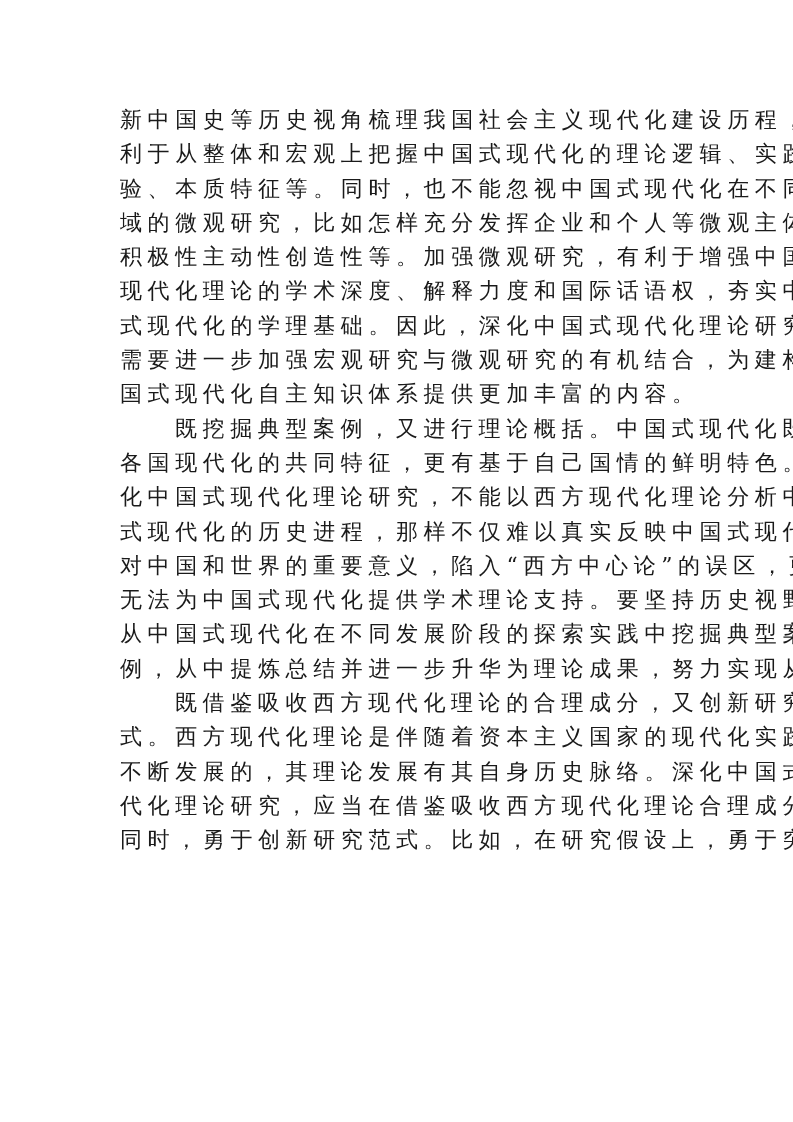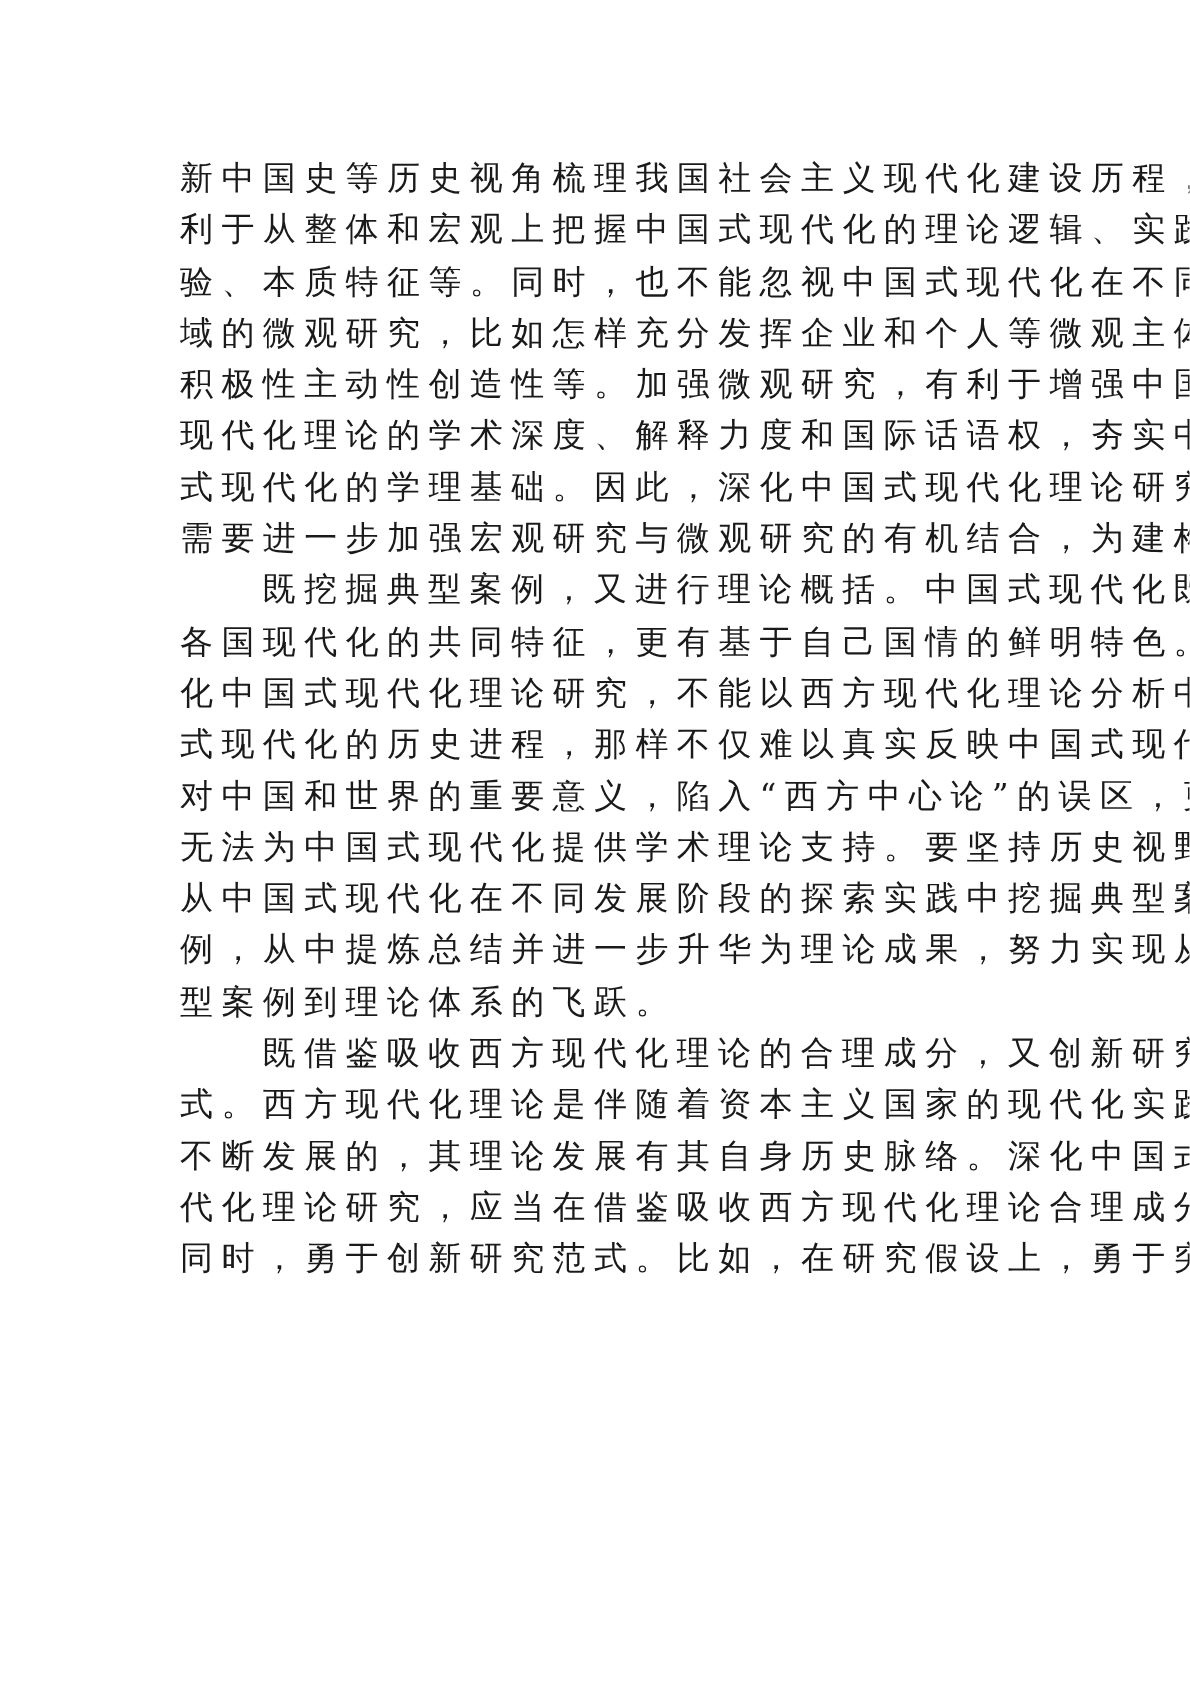--- a/index.html
+++ b/index.html
@@ -49,30 +49,30 @@
   <div class="body-text">
 
     <span class="line">新中国史等历史视角梳理我国社会主义现代化建设历程，有</span>
     <span class="line">利于从整体和宏观上把握中国式现代化的理论逻辑、实践经</span>
     <span class="line">验、本质特征等。同时，也不能忽视中国式现代化在不同领</span>
     <span class="line">域的微观研究，比如怎样充分发挥企业和个人等微观主体的</span>
     <span class="line">积极性主动性创造性等。加强微观研究，有利于增强中国式</span>
     <span class="line">现代化理论的学术深度、解释力度和国际话语权，夯实中国</span>
     <span class="line">式现代化的学理基础。因此，深化中国式现代化理论研究，</span>
     <span class="line">需要进一步加强宏观研究与微观研究的有机结合，为建构中</span>
+    <span class="line">国式现代化自主知识体系提供更加丰富的内容。</span>
 
     <span class="line indent">既挖掘典型案例，又进行理论概括。中国式现代化既有</span>
     <span class="line">各国现代化的共同特征，更有基于自己国情的鲜明特色。深</span>
     <span class="line">化中国式现代化理论研究，不能以西方现代化理论分析中国</span>
     <span class="line">式现代化的历史进程，那样不仅难以真实反映中国式现代化</span>
     <span class="line">对中国和世界的重要意义，陷入“西方中心论”的误区，更</span>
     <span class="line">无法为中国式现代化提供学术理论支持。要坚持历史视野，</span>
     <span class="line">从中国式现代化在不同发展阶段的探索实践中挖掘典型案</span>
     <span class="line">例，从中提炼总结并进一步升华为理论成果，努力实现从典</span>
-    <span class="line">型案例到理论体系的飞跃。</span>
 
     <span class="line indent">既借鉴吸收西方现代化理论的合理成分，又创新研究范</span>
     <span class="line">式。西方现代化理论是伴随着资本主义国家的现代化实践而</span>
     <span class="line">不断发展的，其理论发展有其自身历史脉络。深化中国式现</span>
     <span class="line">代化理论研究，应当在借鉴吸收西方现代化理论合理成分的</span>
     <span class="line">同时，勇于创新研究范式。比如，在研究假设上，勇于突破</span>
 
   </div>
 </div>
 

